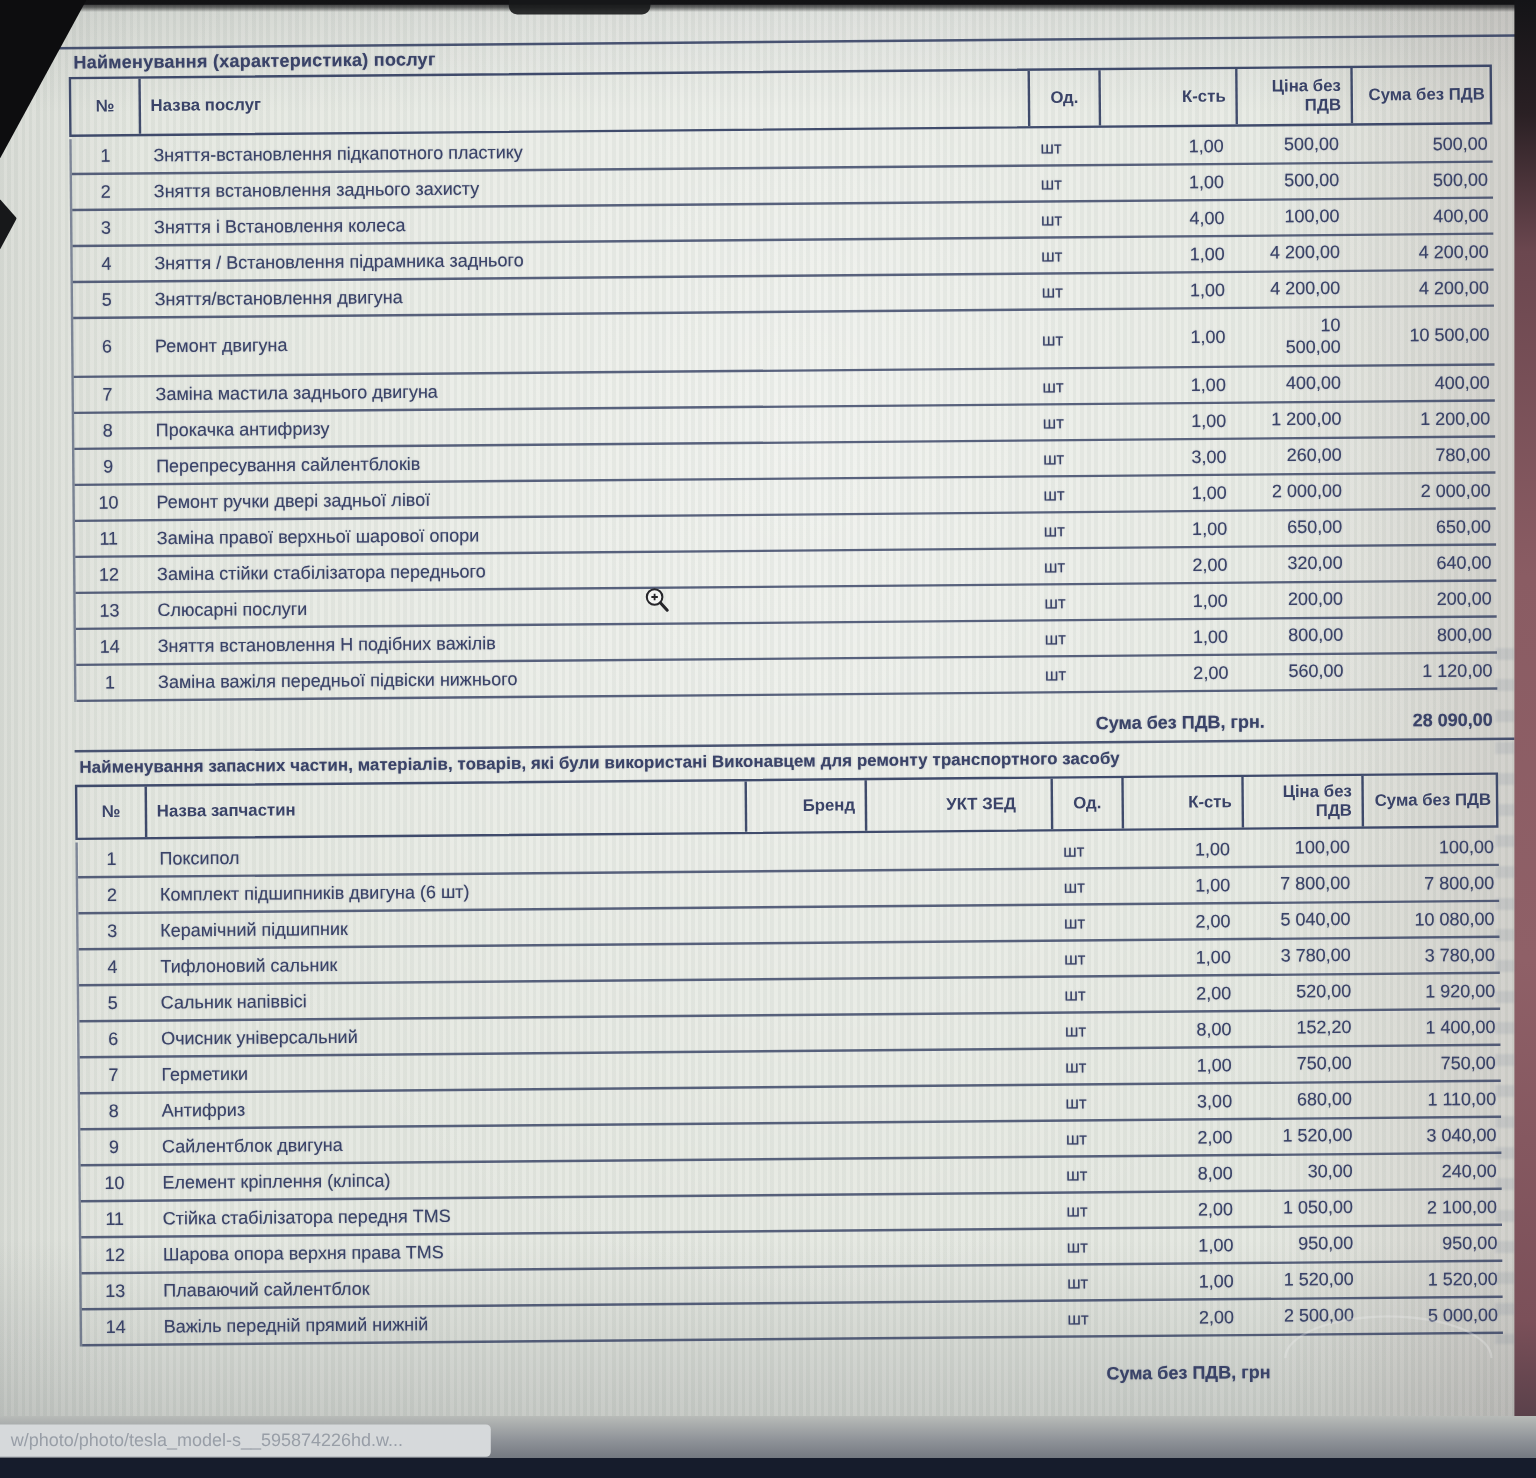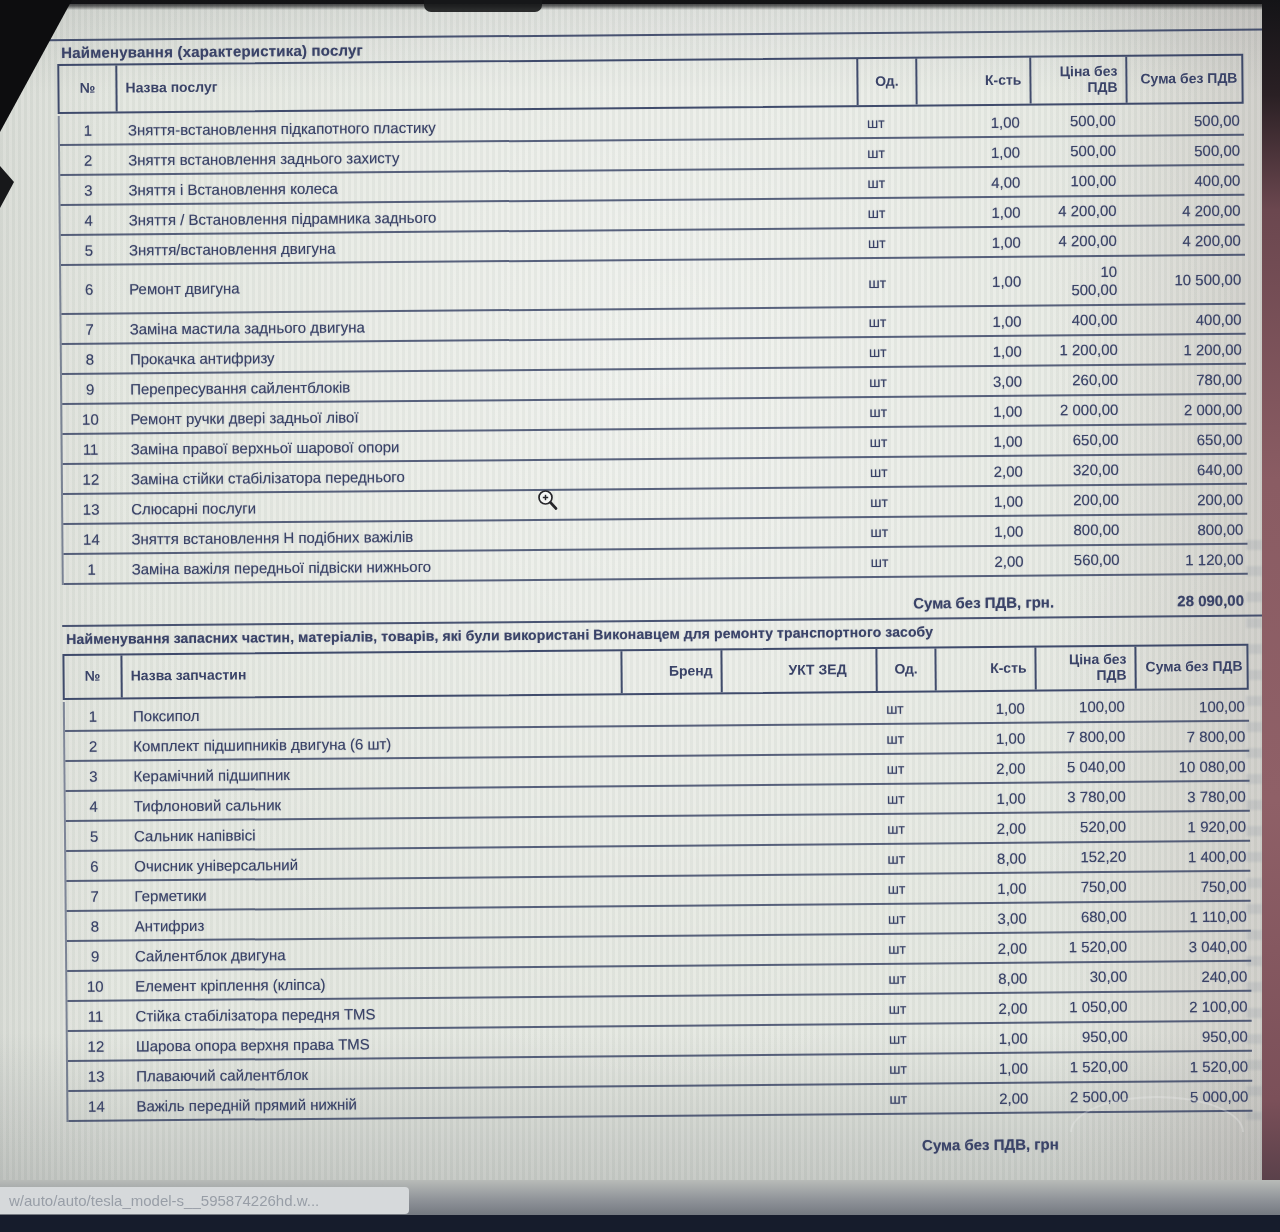--- a/index.html
+++ b/index.html
@@ -437,18 +437,18 @@
   <div class="magnifier">
     <svg width="24" height="24" viewBox="0 0 24 24">
       <circle cx="9.5" cy="9.5" r="6.5" fill="rgba(255,255,255,0.55)" stroke="#26262a" stroke-width="1.7"></circle>
       <line x1="9.5" y1="6.8" x2="9.5" y2="12.2" stroke="#26262a" stroke-width="1.5"></line>
       <line x1="6.8" y1="9.5" x2="12.2" y2="9.5" stroke="#26262a" stroke-width="1.5"></line>
       <line x1="14.5" y1="14.5" x2="20" y2="20.5" stroke="#26262a" stroke-width="2.6" stroke-linecap="round"></line>
     </svg>
   </div>
 
   <div class="gray-band"></div>
-  <div class="tooltip">w/auto/auto/tesla_model-s__595874226hd.w...</div>
+  <div class="tooltip">w/photo/photo/tesla_model-s__595874226hd.w...</div>
   <div class="bottom-bar"></div>
 
   <div class="car-sketch"></div>
 
 </div>
 
 </body></html>

